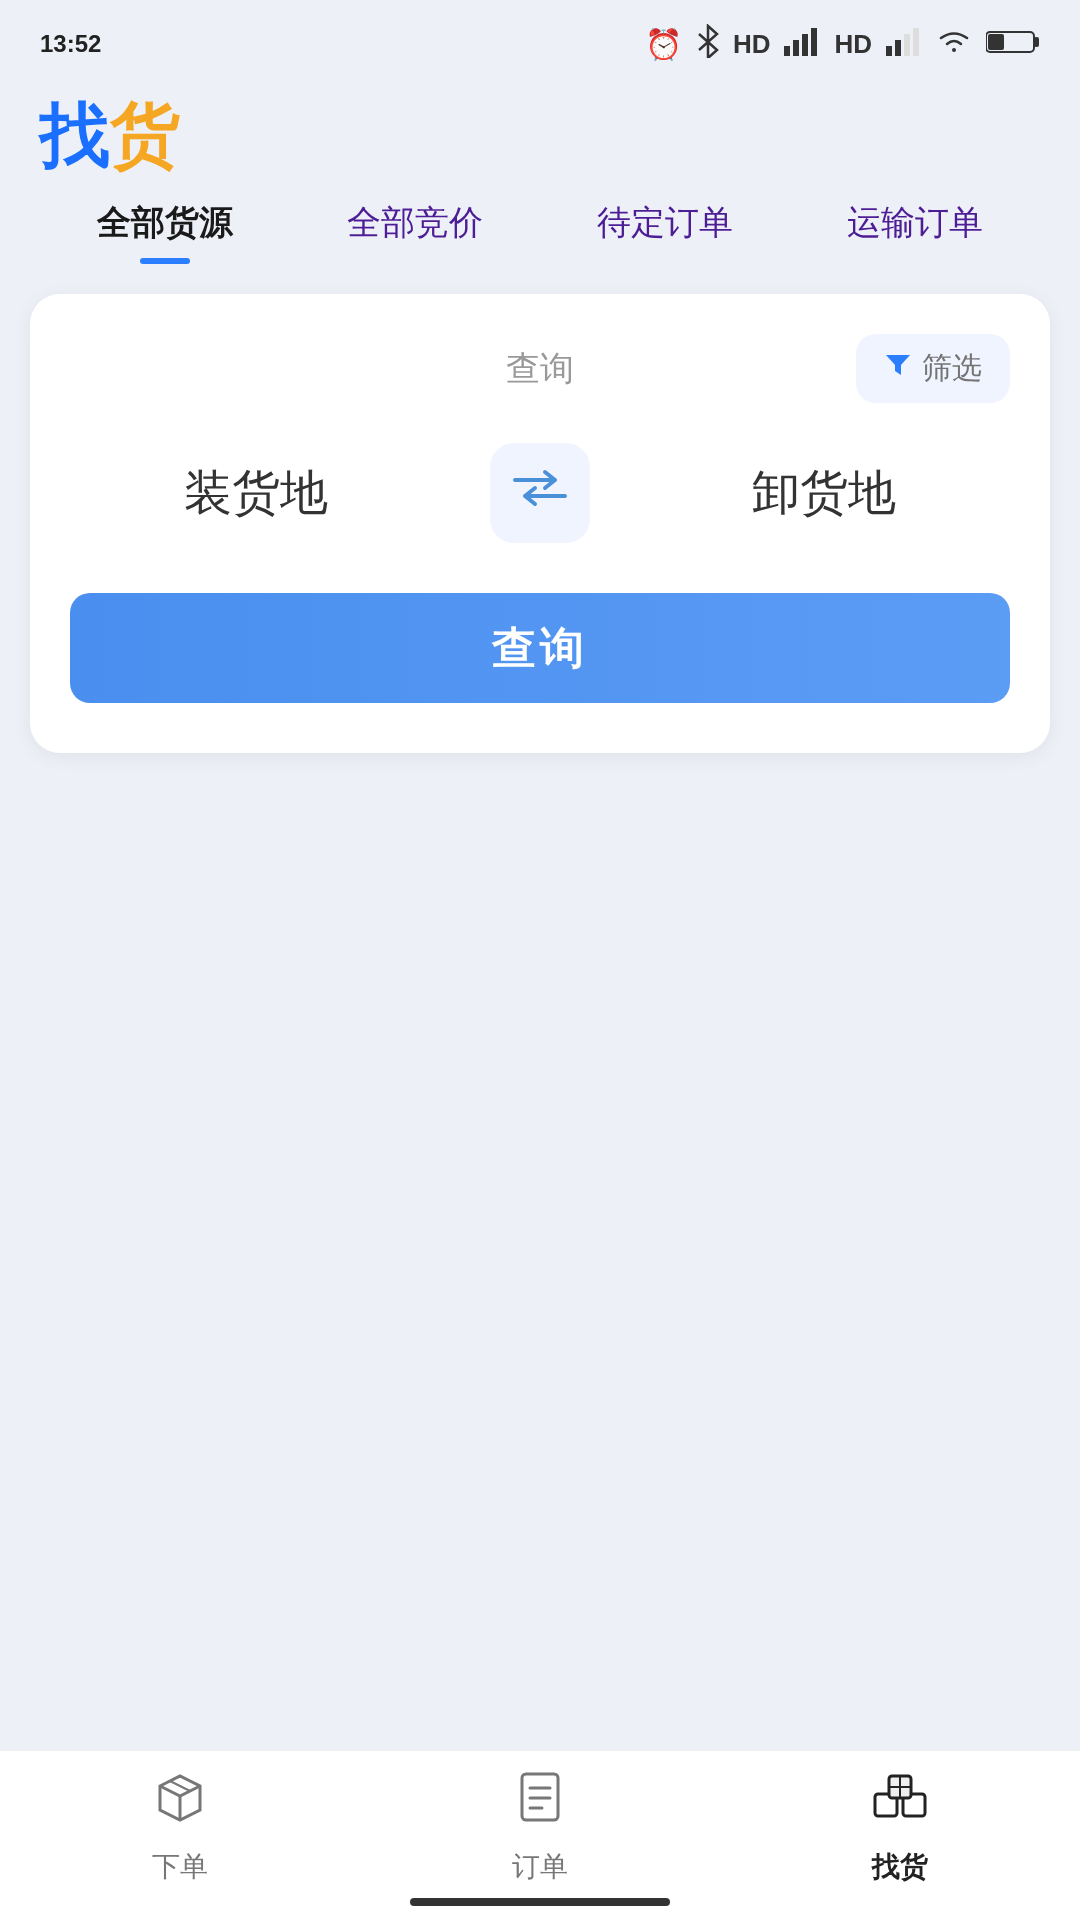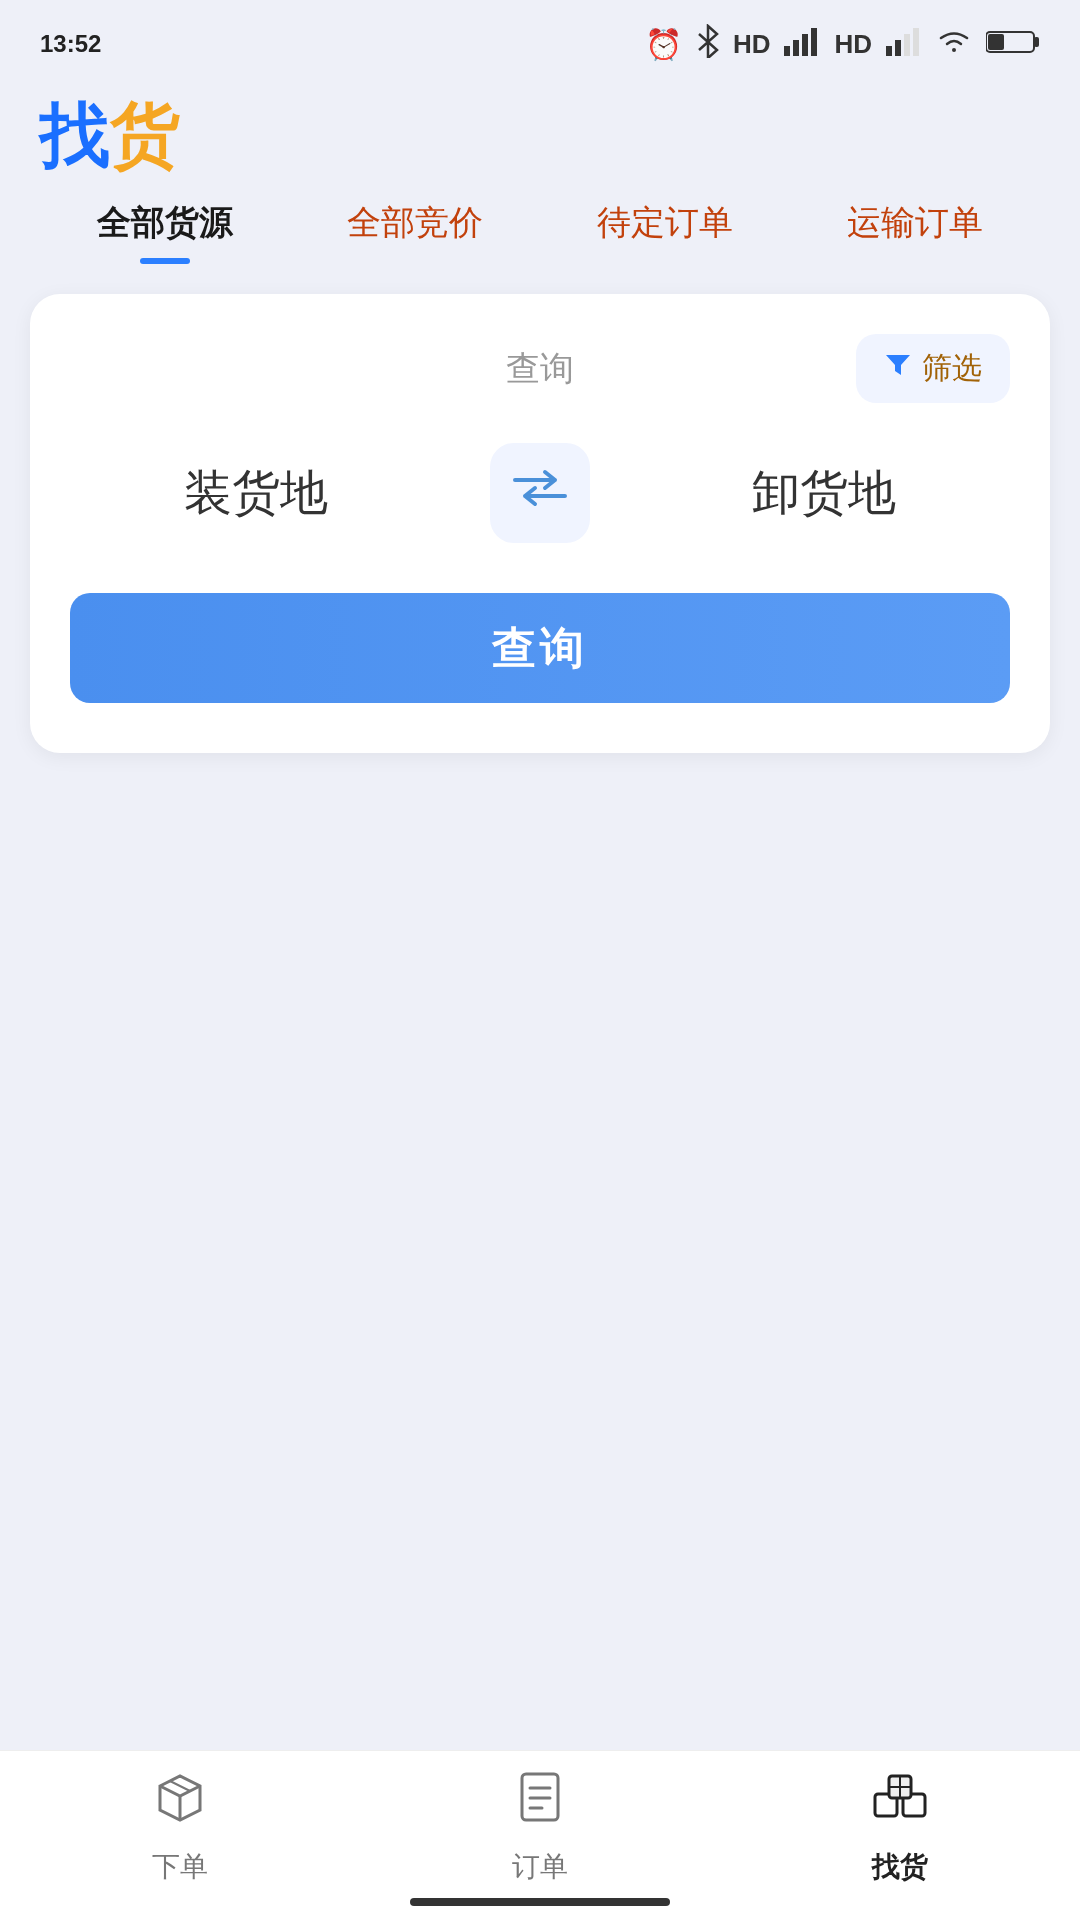--- a/index.html
+++ b/index.html
@@ -54,21 +54,21 @@
       align-items: center;
       padding: 20px 40px 0 40px;
       gap: 0;
       background: #eef0f8;
       justify-content: flex-end;
     }
     .tab-item {
       flex: 1;
       text-align: center;
       font-size: 34px;
-      color: #c2410c;
+      color: #4c1d95;
       padding-bottom: 18px;
       cursor: pointer;
       position: relative;
     }
     .tab-item.active {
       color: #1a1a1a;
       font-weight: 700;
     }
     .tab-item.active::after {
       content: '';
@@ -105,21 +105,21 @@
       text-align: center;
     }
     .filter-btn {
       display: flex;
       align-items: center;
       gap: 10px;
       padding: 14px 28px;
       background: #f0f4ff;
       border-radius: 20px;
       font-size: 30px;
-      color: #a16207;
+      color: #737373;
       cursor: pointer;
       border: none;
     }
     .filter-icon {
       color: #2b7fff;
       font-size: 28px;
     }
 
     
     .location-row {

